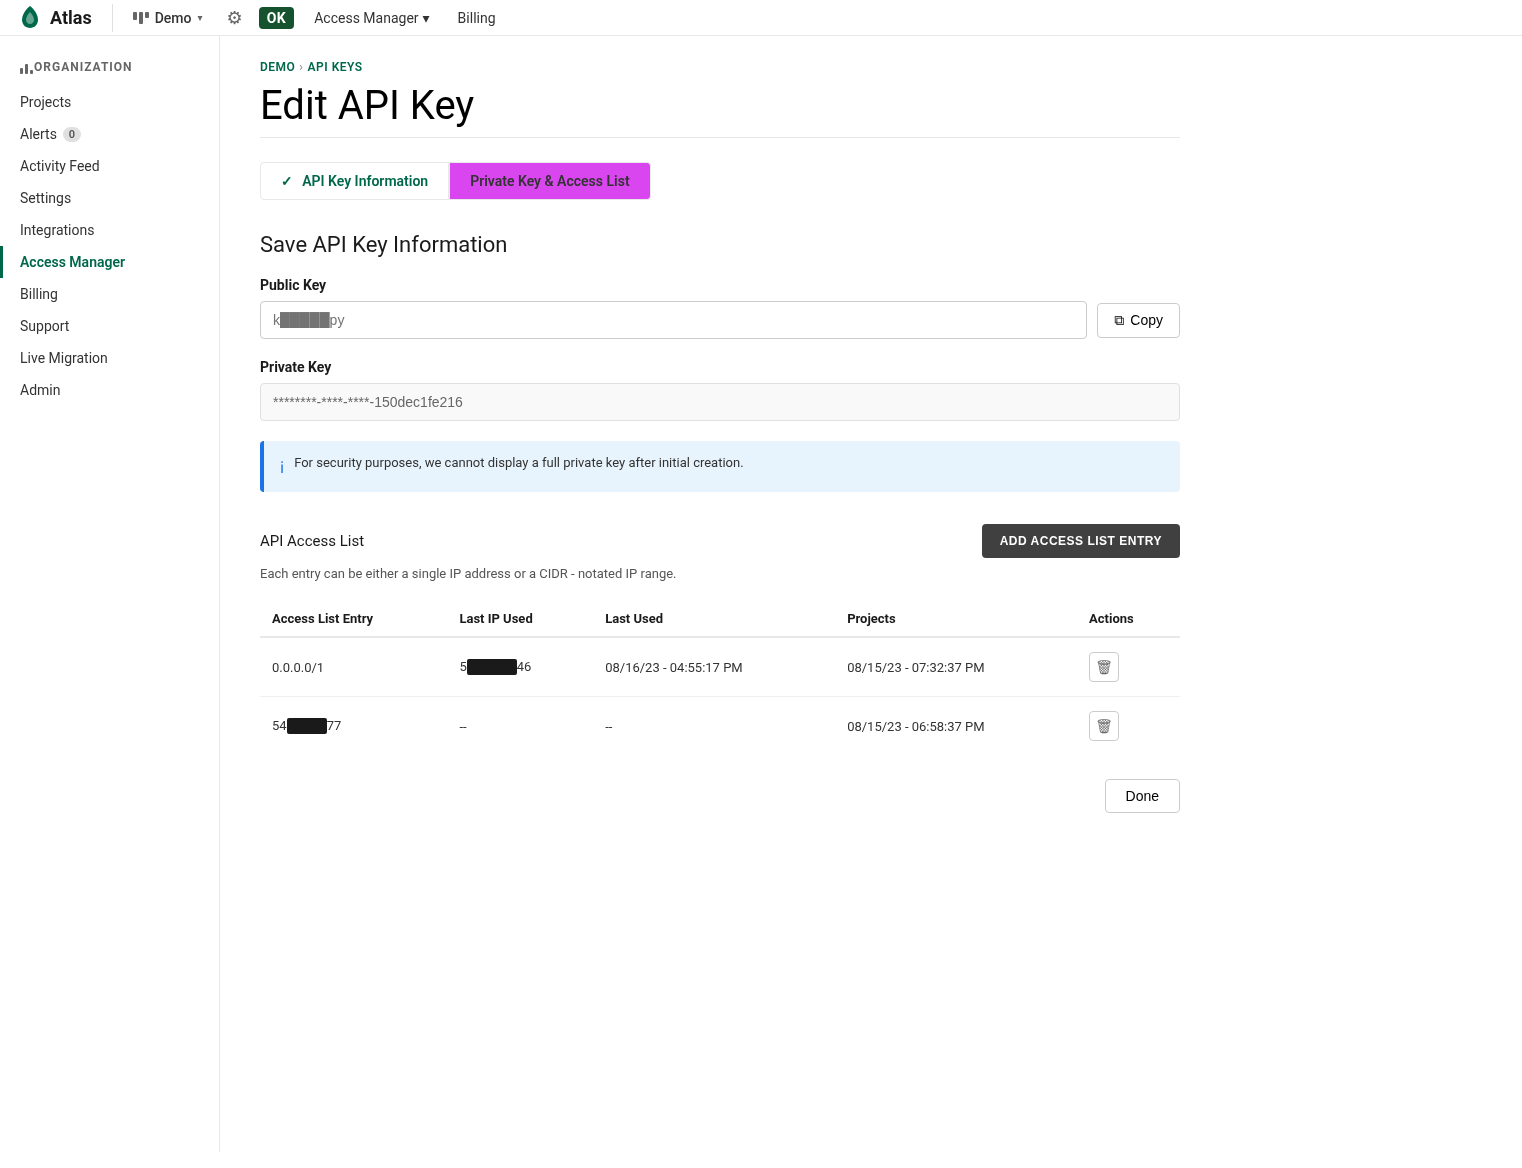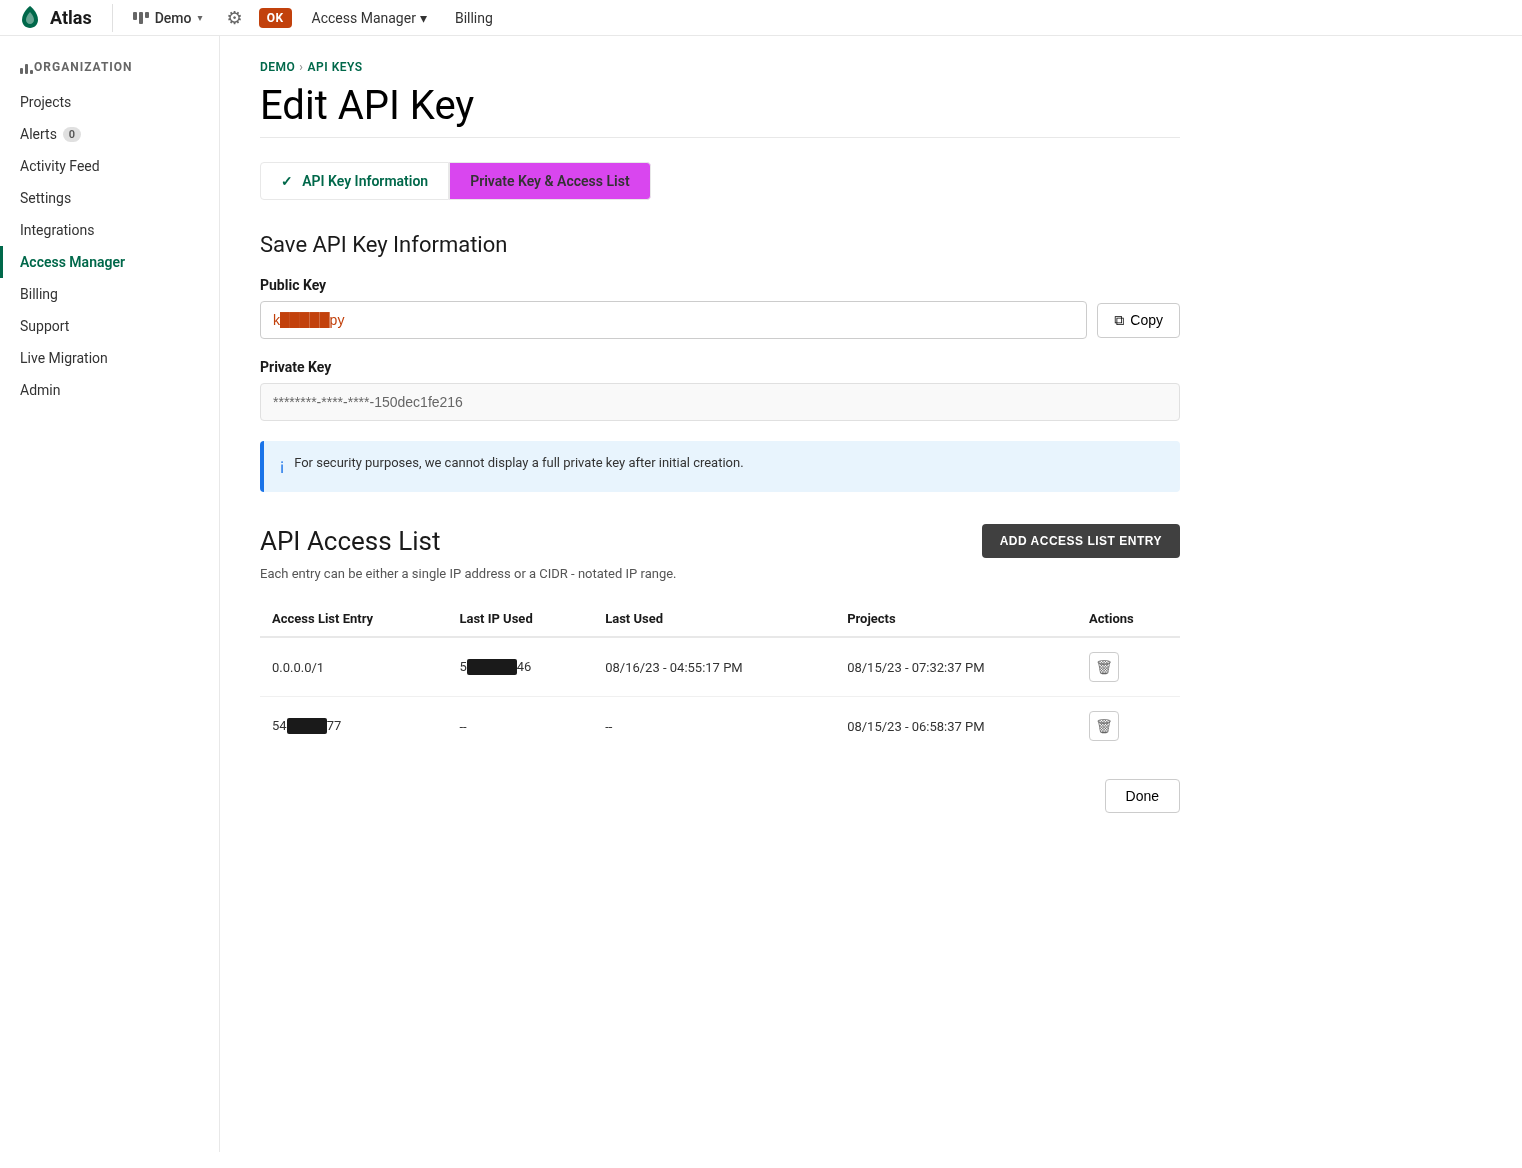--- a/index.html
+++ b/index.html
@@ -59,23 +59,23 @@
       font-size: 10px;
       color: #666;
     }
     .gear-icon {
       font-size: 18px;
       color: #666;
       cursor: pointer;
       padding: 4px;
     }
     .status-badge-ok {
-      background: #c2410c;
+      background: #14532d;
       color: #fff;
-      font-size: 12px;
+      font-size: 14px;
       font-weight: 700;
       padding: 3px 8px;
       border-radius: 4px;
       letter-spacing: 0.5px;
     }
     .nav-link {
       display: flex;
       align-items: center;
       gap: 4px;
       font-size: 14px;
@@ -230,21 +230,21 @@
       gap: 10px;
       margin-bottom: 20px;
     }
     .text-input {
       flex: 1;
       height: 38px;
       border: 1px solid #ccc;
       border-radius: 4px;
       padding: 0 12px;
       font-size: 14px;
-      color: #c2410c;
+      color: #737373;
       background: #fff;
     }
     .text-input-full {
       width: 100%;
       height: 38px;
       border: 1px solid #e0e0e0;
       border-radius: 4px;
       padding: 0 12px;
       font-size: 14px;
       color: #666;
@@ -291,21 +291,21 @@
     }
 
     
     .access-list-header {
       display: flex;
       align-items: center;
       justify-content: space-between;
       margin-bottom: 8px;
     }
     .access-list-title {
-      font-size: 26px;
+      font-size: 15px;
       font-weight: 400;
       color: #1a1a1a;
     }
     .add-entry-button {
       background: #404040;
       color: #fff;
       border: none;
       padding: 10px 18px;
       border-radius: 4px;
       font-size: 12px;

